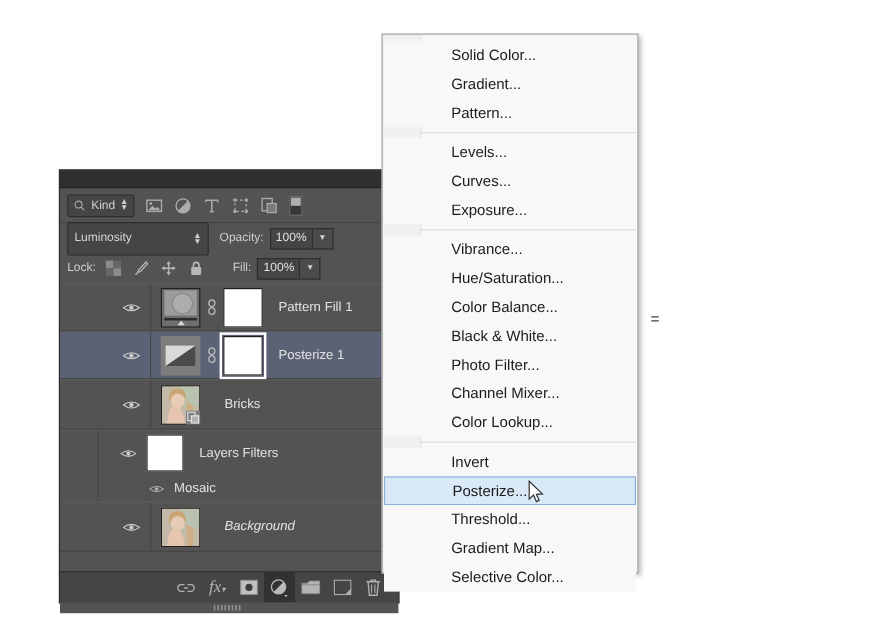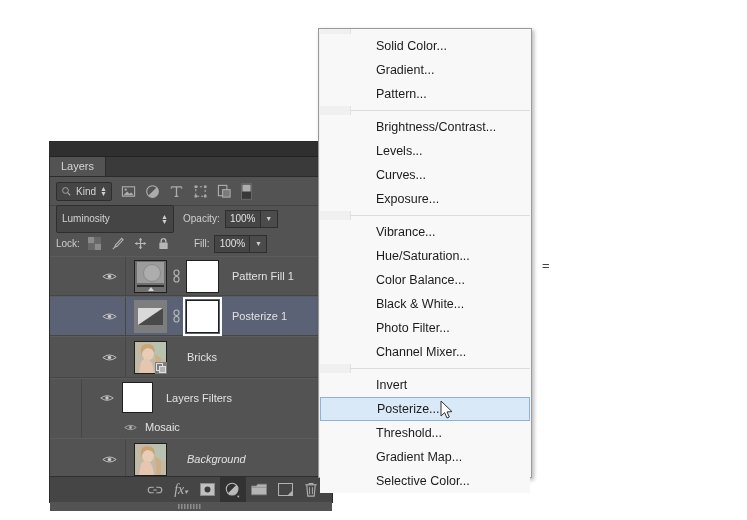--- a/index.html
+++ b/index.html
@@ -159,25 +159,20 @@
     color:#444;font-size:13px;font-family:"Liberation Sans",sans-serif;
   }
 </style>
 </head>
 <body>
 
 <div id="layers-panel">
 
   <div class="panel-topbar"></div>
 
-  <div class="tab-strip">
-    <div class="tab">
-      <span>Layers</span>
-    </div>
-  </div>
 
   <div class="filter-row">
     <div class="kind-select">
       <svg class="ficon" style="width:11px;height:11px" viewBox="0 0 16 16">
         <circle cx="6.5" cy="6.5" r="4.2" fill="none" stroke="#d4d4d4" stroke-width="1.3"></circle>
         <line x1="9.6" y1="9.6" x2="13.5" y2="13.5" stroke="#d4d4d4" stroke-width="1.5"></line>
       </svg>
       <span class="lbl">Kind</span>
       <span class="spin">▲<br>▼</span>
     </div>
@@ -426,32 +421,32 @@
 <div id="adj-menu">
   <div class="menu-bg"></div>
   <div class="gutter"></div>
   <div class="menu-inner">
 
     <div class="mi">Solid Color...</div>
     <div class="mi">Gradient...</div>
     <div class="mi">Pattern...</div>
     <div class="sep"></div>
 
-    <div class="mi">Brightness/Contrast...</div>
     <div class="mi">Levels...</div>
     <div class="mi">Curves...</div>
     <div class="mi">Exposure...</div>
     <div class="sep"></div>
 
     <div class="mi">Vibrance...</div>
     <div class="mi">Hue/Saturation...</div>
     <div class="mi">Color Balance...</div>
     <div class="mi">Black &amp; White...</div>
     <div class="mi">Photo Filter...</div>
     <div class="mi">Channel Mixer...</div>
+    <div class="mi">Color Lookup...</div>
     <div class="sep"></div>
 
     <div class="mi">Invert</div>
     <div class="mi hl">Posterize...</div>
     <div class="mi">Threshold...</div>
     <div class="mi">Gradient Map...</div>
     <div class="mi">Selective Color...</div>
   </div>
 </div>
 

